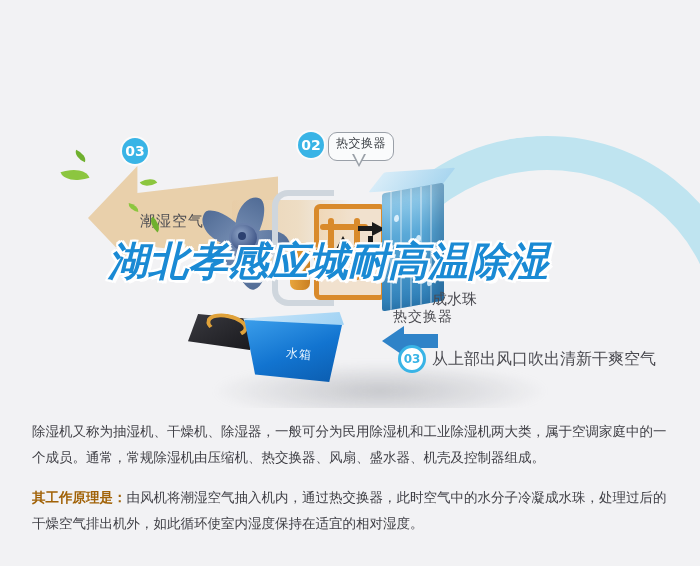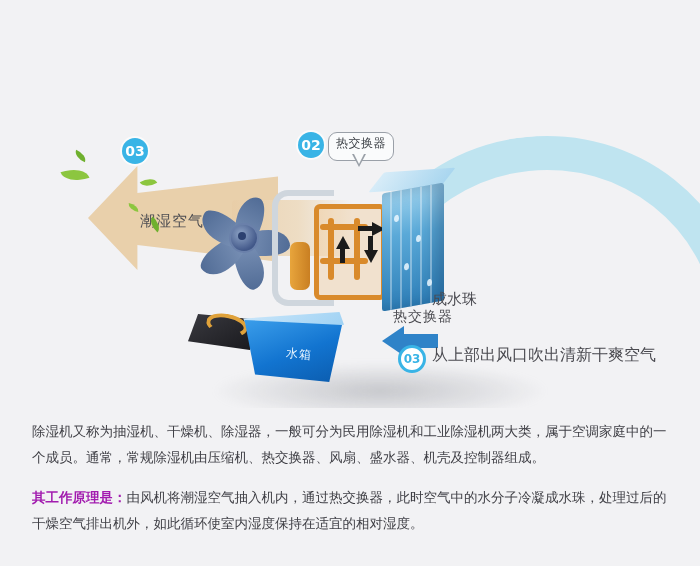--- a/index.html
+++ b/index.html
@@ -225,36 +225,36 @@
     -webkit-text-stroke:3px #ffffff;
     paint-order:stroke fill;
     text-shadow:
       2px 0 0 #fff, -2px 0 0 #fff, 0 2px 0 #fff, 0 -2px 0 #fff,
       2px 2px 0 #fff, -2px 2px 0 #fff, 2px -2px 0 #fff, -2px -2px 0 #fff,
       3px 3px 0 rgba(255,255,255,.9);
   }
 
   
   .cap{
-    position:absolute;display:flex;align-items:flex-start;gap:6px;
+    position:absolute;display:flex;align-items:center;gap:6px;
     font-family:"DejaVu Sans","Liberation Sans",sans-serif;
     font-size:16px;color:#4a4a50;white-space:nowrap;
   }
   .cap .num{position:static;}
   .cap02{left:432px;top:290px;font-size:15px;}
   .cap03{left:398px;top:345px;}
 
   
   .body-copy{
     position:absolute;left:32px;top:418px;width:636px;
     font-family:"DejaVu Sans","Liberation Sans",sans-serif;
     font-size:13.5px;line-height:26px;color:#3f3f45;
   }
   .body-copy p{margin:0 0 14px 0;}
-  .body-copy b{font-weight:700;color:#a21caf;}
+  .body-copy b{font-weight:700;color:#a16207;}
 </style>
 </head>
 <body style="background: rgb(242, 242, 244);">
 
 <div id="page">
 
 
   <div class="stage">
 
     <div class="floor-shadow"></div>
@@ -329,20 +329,21 @@
 
   <div class="cap cap02">
     <span>成水珠</span>
   </div>
   <div class="cap cap03">
     <span class="num hollow">03</span>
     <span>从上部出风口吹出清新干爽空气</span>
   </div>
 
   <div class="overlay">
+    <span class="ov-line">湖北孝感应城耐高温除湿</span>
   </div>
 
   <div class="body-copy">
     <p>除湿机又称为抽湿机、干燥机、除湿器，一般可分为民用除湿机和工业除湿机两大类，属于空调家庭中的一个成员。通常，常规除湿机由压缩机、热交换器、风扇、盛水器、机壳及控制器组成。</p>
     <p><b>其工作原理是：</b><span>由风机将潮湿空气抽入机内，通过热交换器，此时空气中的水分子冷凝成水珠，处理过后的干燥空气排出机外，如此循环使室内湿度保持在适宜的相对湿度。</span></p>
   </div>
 
 </div>
 
 </body></html>

